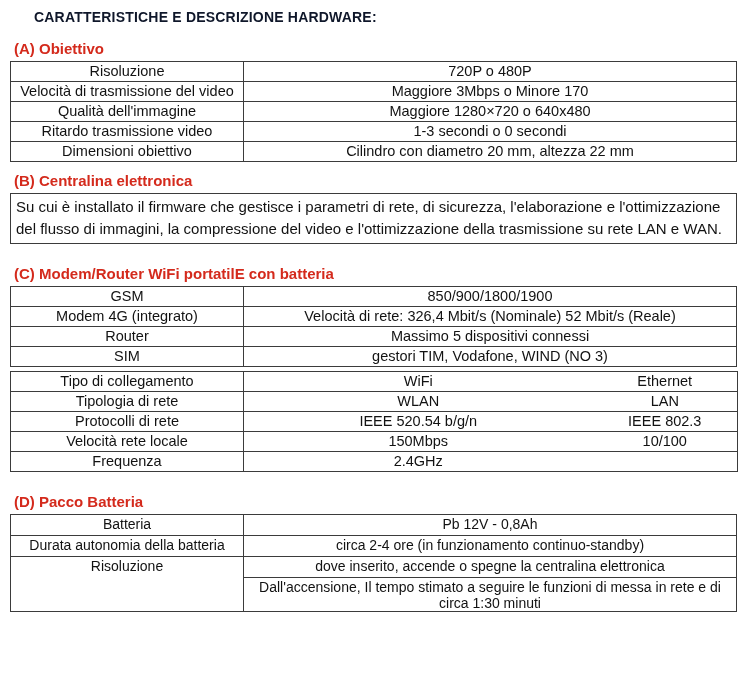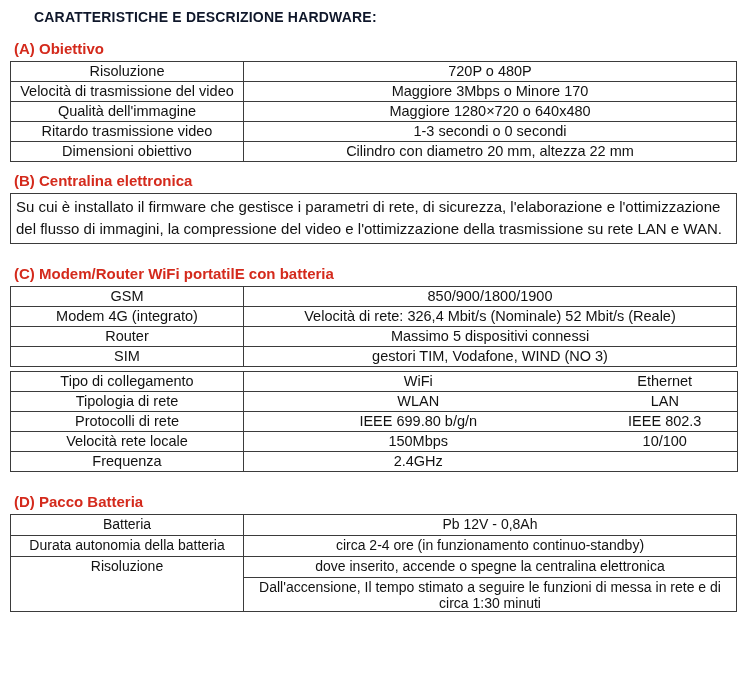--- a/index.html
+++ b/index.html
@@ -147,21 +147,21 @@
         <td class="v1">WiFi</td>
         <td class="v2">Ethernet</td>
       </tr>
       <tr>
         <td>Tipologia di rete</td>
         <td class="v1">WLAN</td>
         <td class="v2">LAN</td>
       </tr>
       <tr>
         <td>Protocolli di rete</td>
-        <td class="v1">IEEE 699.80 b/g/n</td>
+        <td class="v1">IEEE 520.54 b/g/n</td>
         <td class="v2">IEEE 802.3</td>
       </tr>
       <tr>
         <td>Velocità rete locale</td>
         <td class="v1">150Mbps</td>
         <td class="v2">10/100</td>
       </tr>
       <tr>
         <td>Frequenza</td>
         <td class="v1">2.4GHz</td>

